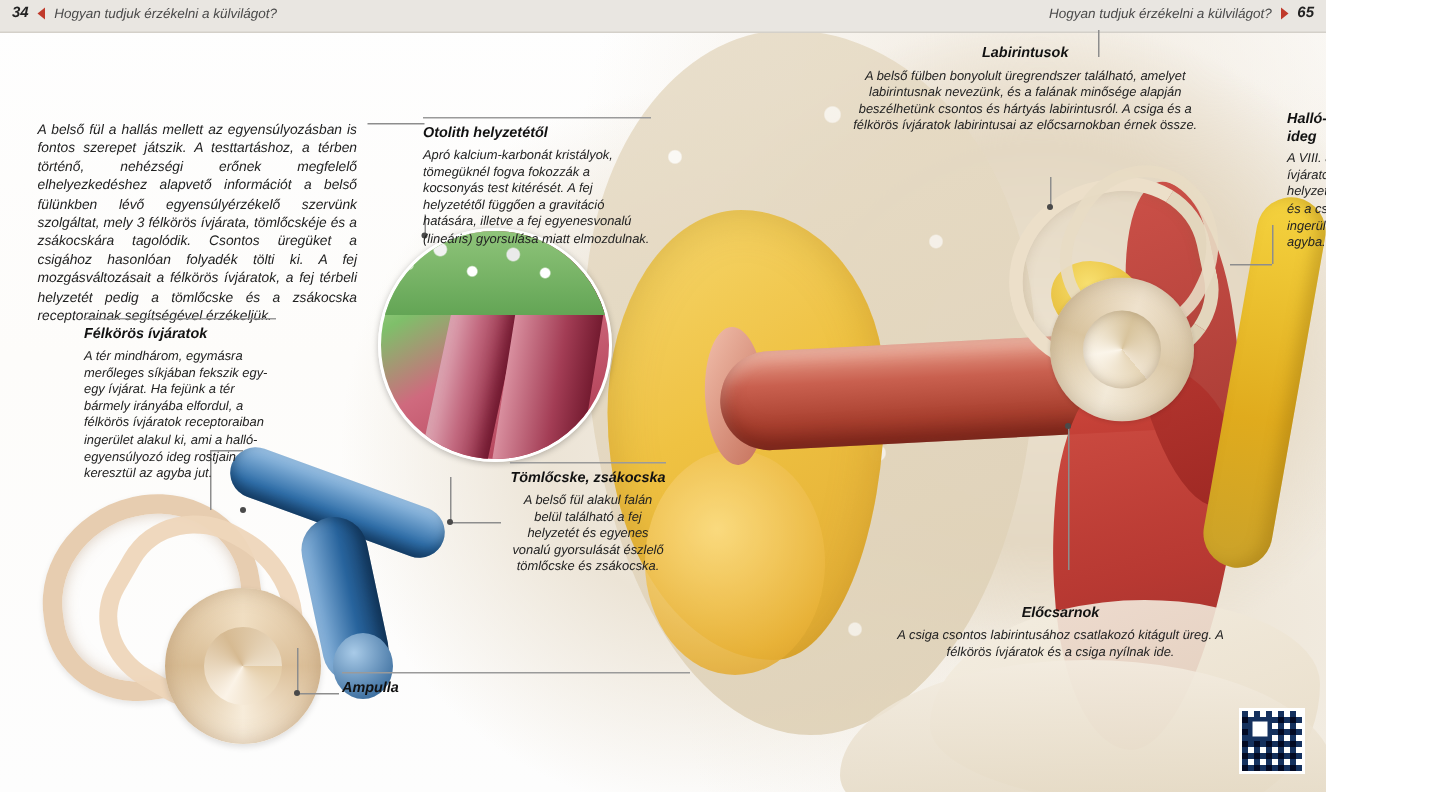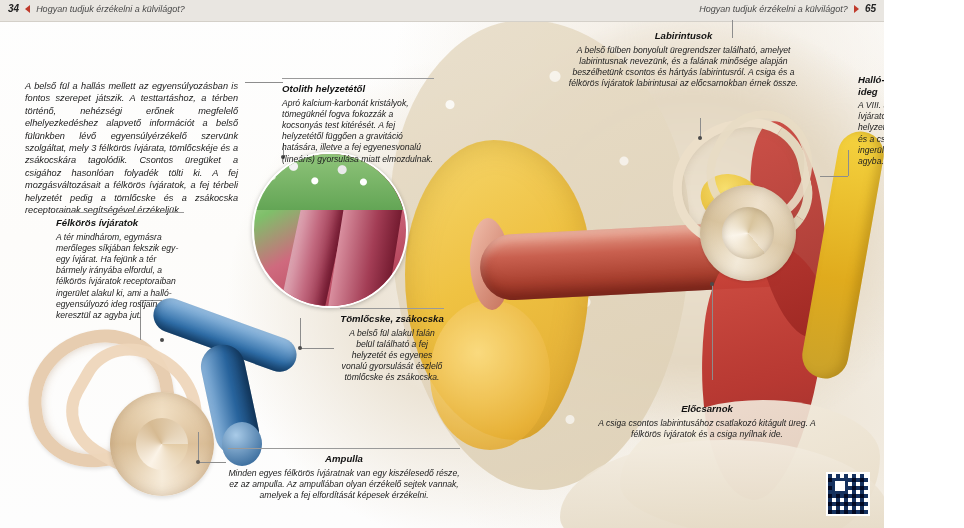--- a/index.html
+++ b/index.html
@@ -350,24 +350,23 @@
     <div class="ttl">Félkörös ívjáratok</div>
     <div class="bdy">A tér mindhárom, egymásra merőleges síkjában fekszik egy-egy ívjárat. Ha fejünk a tér bármely irányába elfordul, a félkörös ívjáratok receptoraiban ingerület alakul ki, ami a halló-egyensúlyozó ideg rostjain keresztül az agyba jut.</div>
   </div>
 
   <div class="callout" style="left:340px;top:308px;width:104px;text-align:center;">
     <div class="rule"></div>
     <div class="ttl">Tömlőcske, zsákocska</div>
     <div class="bdy">A belső fül alakul falán belül található a fej helyzetét és egyenes vonalú gyorsulását észlelő tömlőcske és zsákocska.</div>
   </div>
 
-  <div class="callout" style="left:228px;top:448px;width:232px;text-align:center;">
+  <div class="callout" style="left:228px;top:448px;width:232px;">
     <div class="rule"></div>
     <div class="ttl">Ampulla</div>
-    <div class="bdy">Minden egyes félkörös ívjáratnak van egy kiszélesedő része, ez az ampulla. Az ampullában olyan érzékelő sejtek vannak, amelyek a fej elfordítását képesek érzékelni.</div>
   </div>
 
   <div class="callout" style="left:858px;top:74px;width:100px;">
     <div class="ttl">Halló-, egyensúlyozó ideg</div>
     <div class="bdy">A VIII. agyideg, a félkörös ívjáratokban, a helyzetérzékelő szervben és a csigában keletkezett ingerületet továbbítja az agyba.</div>
   </div>
 
   <div class="callout center" style="left:566px;top:30px;width:235px;">
     <div class="ttl">Labirintusok</div>
     <div class="bdy">A belső fülben bonyolult üregrendszer található, amelyet labirintusnak nevezünk, és a falának minősége alapján beszélhetünk csontos és hártyás labirintusról. A csiga és a félkörös ívjáratok labirintusai az előcsarnokban érnek össze.</div>

